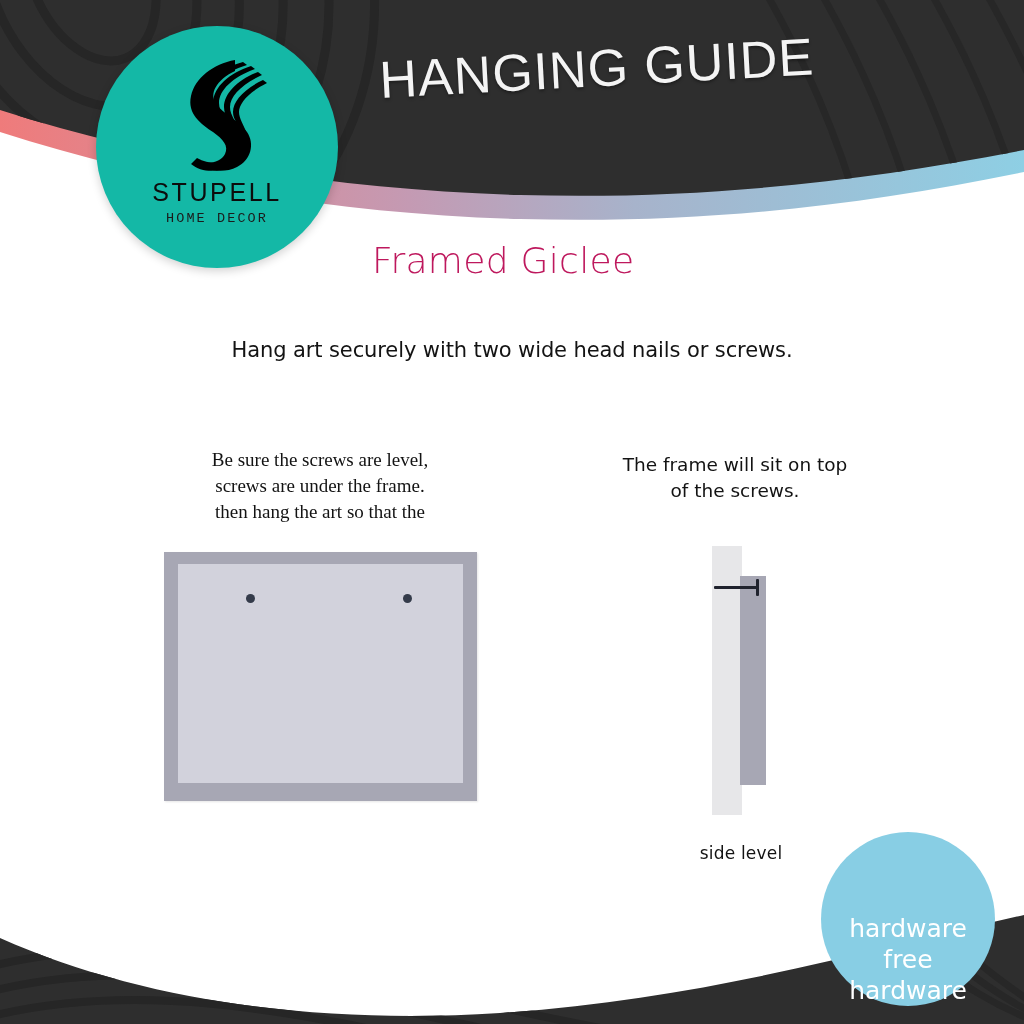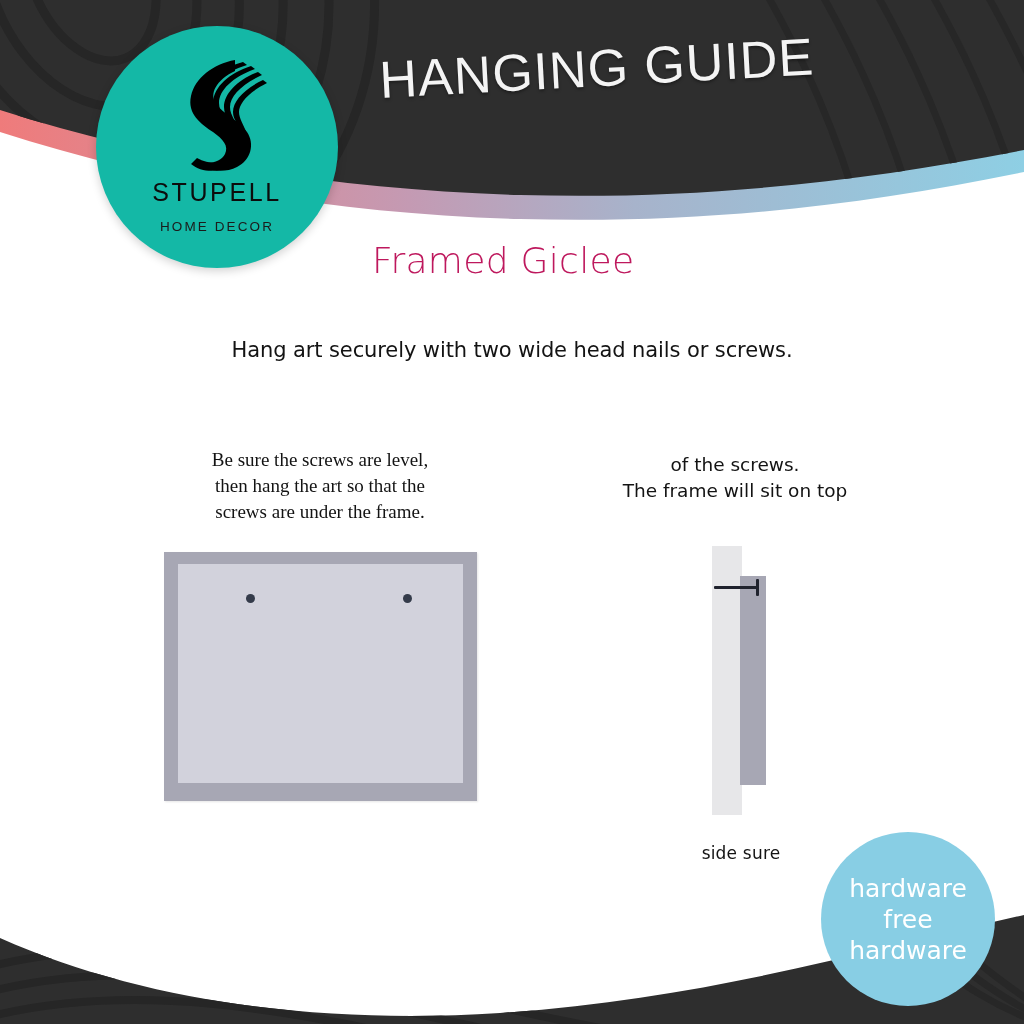--- a/index.html
+++ b/index.html
@@ -50,25 +50,25 @@
   .logo-wordmark {
     margin-top: 2px;
     font-size: 25px;
     letter-spacing: 2.6px;
     color: #0c0c0c;
     font-family: "Liberation Sans", sans-serif;
     font-weight: 400;
     line-height: 1;
   }
   .logo-subwordmark {
-    margin-top: 15px;
+    margin-top: 7px;
     font-size: 13.5px;
     letter-spacing: 2.1px;
     color: #1b1b1b;
-    font-family: Liberation Sans, sans-serif;
+    font-family: Liberation Mono, monospace;
     font-weight: 400;
     line-height: 1;
   }
 
   
   .header-title {
     position: absolute;
     left: 378px;
     top: 50px;
     z-index: 15;
@@ -224,21 +224,21 @@
     left: 821px;
     top: 832px;
     width: 174px;
     height: 174px;
     border-radius: 50%;
     background: #88cee4;
     z-index: 30;
     display: flex;
     flex-direction: column;
     align-items: center;
-    justify-content: center;
+    justify-content: flex-end;
     color: #ffffff;
     font-family: "DejaVu Sans", sans-serif;
     font-weight: 400;
     font-size: 25px;
     line-height: 31px;
     text-align: center;
   }
   .hw-badge span { display: block; }
 </style>
 </head>
@@ -332,44 +332,44 @@
     <div class="logo-wordmark">STUPELL</div>
     <div class="logo-subwordmark">HOME DECOR</div>
   </div>
 
   <div class="product-title">Framed Giclee</div>
 
   <div class="lede">Hang art securely with two wide head nails or screws.</div>
 
   <div class="instr-left">
     <div>Be sure the screws are level,</div>
+    <div>screws are under the frame.</div>
     <div>then hang the art so that the</div>
-    <div>screws are under the frame.</div>
   </div>
 
   <div class="instr-right">
+    <div>The frame will sit on top</div>
     <div>of the screws.</div>
-    <div>The frame will sit on top</div>
   </div>
 
   <div class="front-view">
     <div class="front-view-inner">
       <div class="screw-dot left"></div>
       <div class="screw-dot right"></div>
     </div>
   </div>
 
   <div class="side-view">
     <div class="side-wall"></div>
     <div class="side-frame"></div>
     <div class="side-nail"></div>
     <div class="side-nail-head"></div>
   </div>
 
-  <div class="caption caption-side">side sure</div>
+  <div class="caption caption-side">side level</div>
 
   <div class="hw-badge">
     <span>hardware</span>
     <span>free</span>
     <span>hardware</span>
   </div>
 
 </div>
 
 </body></html>

